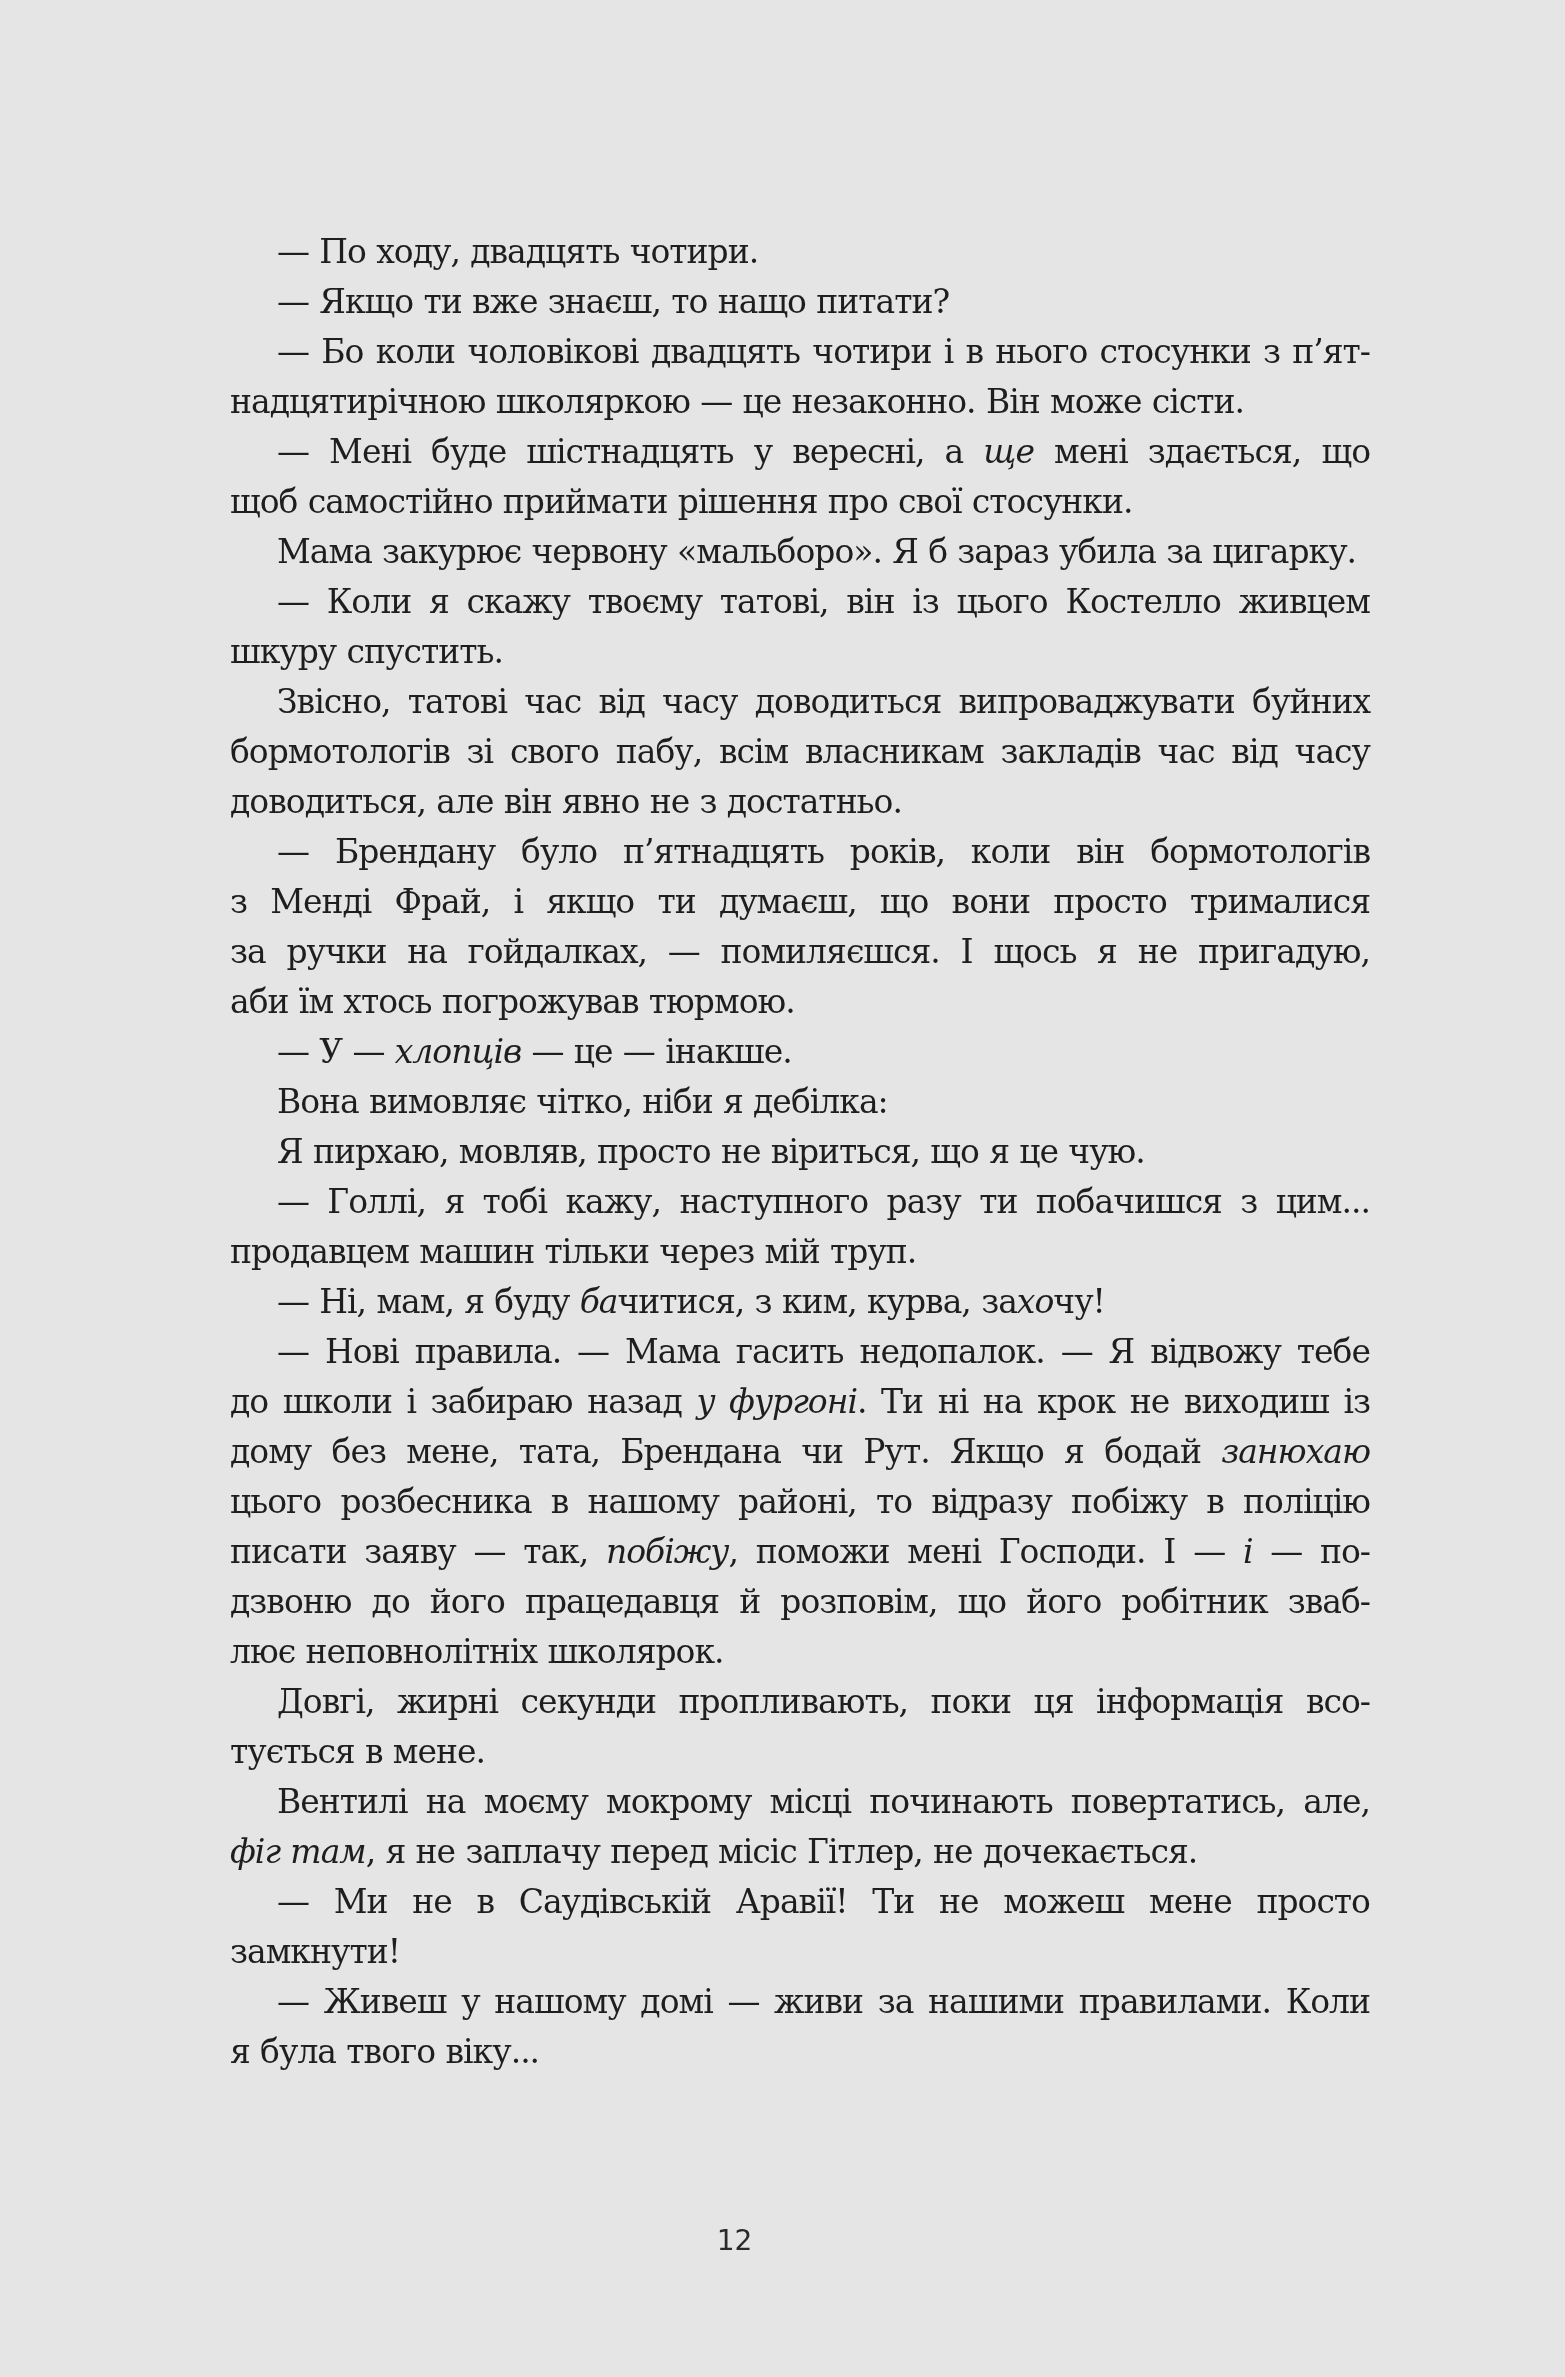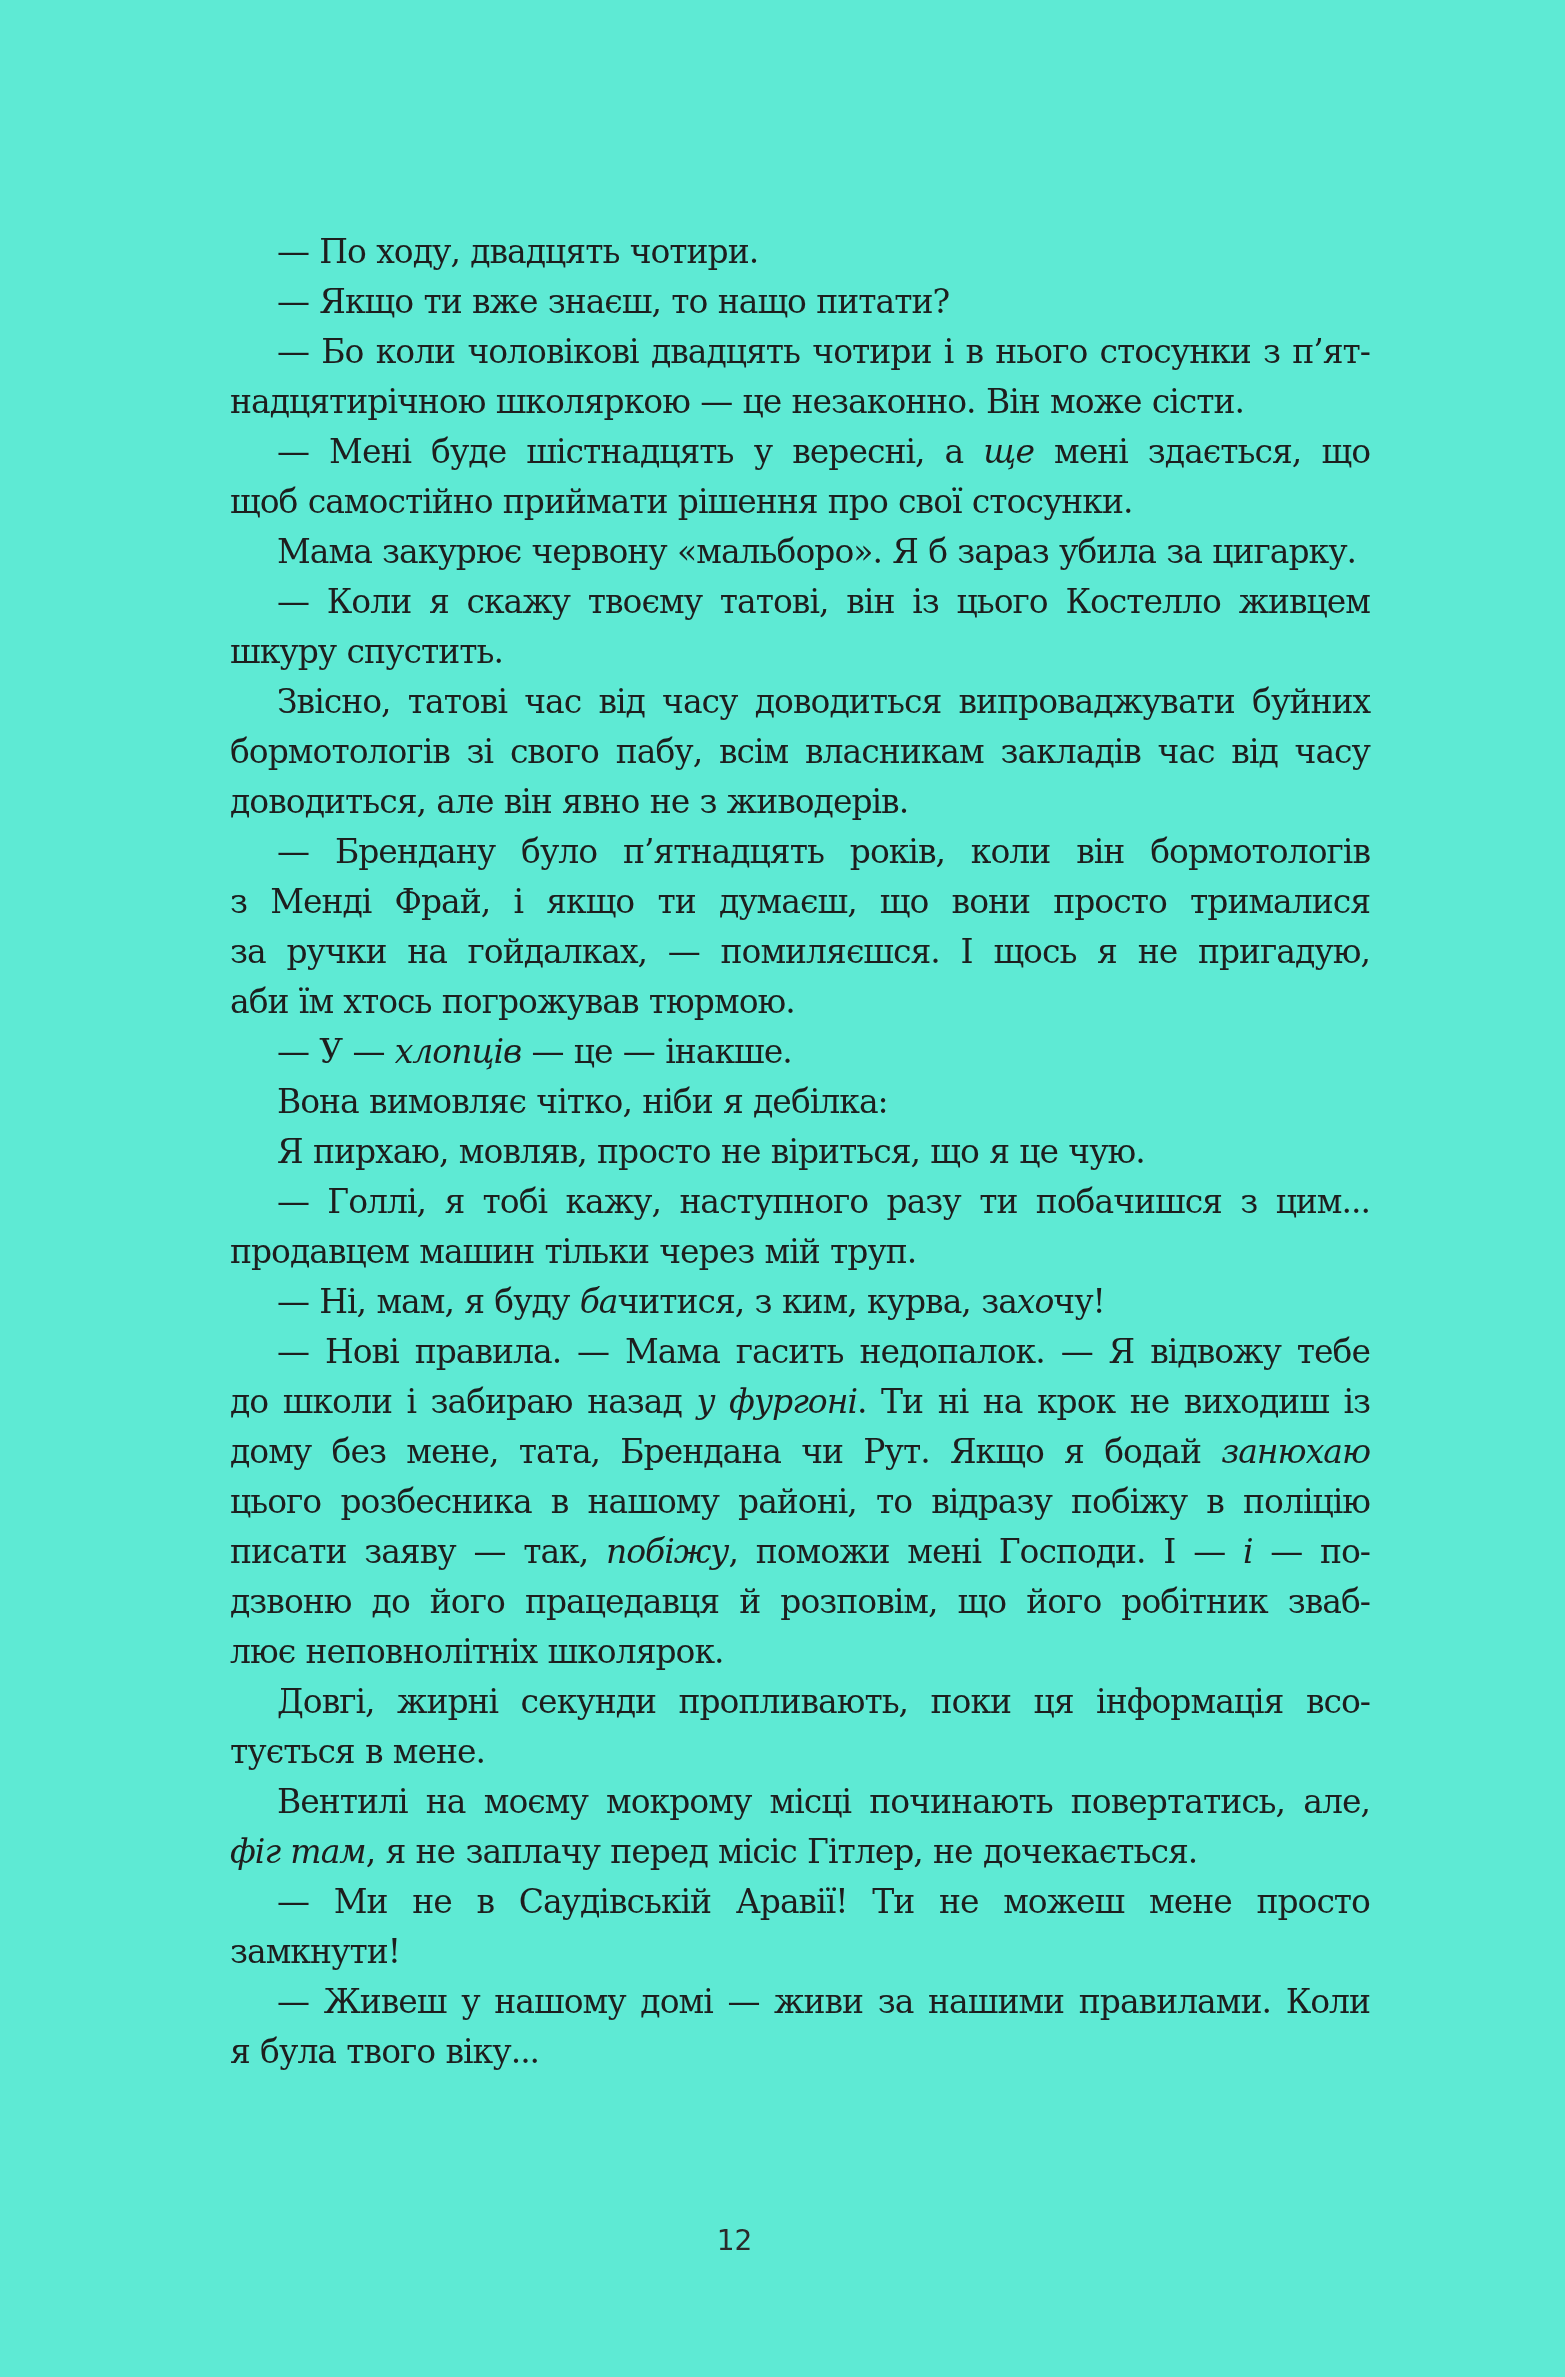--- a/index.html
+++ b/index.html
@@ -11,21 +11,21 @@
       width: 1565px;
       height: 2377px;
       position: relative;
       overflow: hidden;
     }
     .page {
       position: absolute;
       left: 0; top: 0;
       width: 1565px;
       height: 2377px;
-      background: #5eead4;
+      background: #e5e5e5;
     }
     .text-block {
       position: absolute;
       left: 230px;
       top: 227px;
       width: 1140px;
       font-family: "DejaVu Serif", "Liberation Serif", serif;
       font-size: 33px;
       line-height: 50px;
       color: #1e1e1e;
@@ -67,21 +67,21 @@
       <span class="line first last" style="white-space: nowrap;"><span class="seg" style="white-space: normal;">— Якщо ти вже знаєш, то нащо питати?</span></span>
       <span class="line first justify" style="white-space: normal;"><span class="seg" style="white-space: normal;">— Бо коли чоловікові двадцять чотири і в нього стосунки з п’ят-</span></span>
       <span class="line last" style="white-space: nowrap;"><span class="seg" style="white-space: normal;">надцятирічною школяркою — це незаконно. Він може сісти.</span></span>
       <span class="line first justify" style="white-space: normal;"><span class="seg" style="white-space: normal;">— Мені буде шістнадцять у вересні, а </span><span class="seg it" style="white-space: normal;">ще</span><span class="seg" style="white-space: normal;"> мені здається, що</span></span>
       <span class="line last" style="white-space: nowrap;"><span class="seg" style="white-space: normal;">щоб самостійно приймати рішення про свої стосунки.</span></span>
       <span class="line first last" style="white-space: nowrap;"><span class="seg" style="white-space: normal;">Мама закурює червону «мальборо». Я б зараз убила за цигарку.</span></span>
       <span class="line first justify" style="white-space: normal;"><span class="seg" style="white-space: normal;">— Коли я скажу твоєму татові, він із цього Костелло живцем</span></span>
       <span class="line last" style="white-space: nowrap;"><span class="seg" style="white-space: normal;">шкуру спустить.</span></span>
       <span class="line first justify" style="white-space: normal;"><span class="seg" style="white-space: normal;">Звісно, татові час від часу доводиться випроваджувати буйних</span></span>
       <span class="line justify" style="white-space: normal;"><span class="seg" style="white-space: normal;">бормотологів зі свого пабу, всім власникам закладів час від часу</span></span>
-      <span class="line last" style="white-space: nowrap;"><span class="seg" style="white-space: normal;">доводиться, але він явно не з живодерів.</span></span>
+      <span class="line last" style="white-space: nowrap;"><span class="seg" style="white-space: normal;">доводиться, але він явно не з достатньо.</span></span>
       <span class="line first justify" style="white-space: normal;"><span class="seg" style="white-space: normal;">— Брендану було п’ятнадцять років, коли він бормотологів</span></span>
       <span class="line justify" style="white-space: normal;"><span class="seg" style="white-space: normal;">з Менді Фрай, і якщо ти думаєш, що вони просто трималися</span></span>
       <span class="line justify" style="white-space: normal;"><span class="seg" style="white-space: normal;">за ручки на гойдалках, — помиляєшся. І щось я не пригадую,</span></span>
       <span class="line last" style="white-space: nowrap;"><span class="seg" style="white-space: normal;">аби їм хтось погрожував тюрмою.</span></span>
       <span class="line first last" style="white-space: nowrap;"><span class="seg" style="white-space: normal;">— У — </span><span class="seg it" style="white-space: normal;">хлопців</span><span class="seg" style="white-space: normal;"> — це — інакше.</span></span>
       <span class="line first last" style="white-space: nowrap;"><span class="seg" style="white-space: normal;">Вона вимовляє чітко, ніби я дебілка:</span></span>
       <span class="line first last" style="white-space: nowrap;"><span class="seg" style="white-space: normal;">Я пирхаю, мовляв, просто не віриться, що я це чую.</span></span>
       <span class="line first justify" style="white-space: normal;"><span class="seg" style="white-space: normal;">— Голлі, я тобі кажу, наступного разу ти побачишся з цим...</span></span>
       <span class="line last" style="white-space: nowrap;"><span class="seg" style="white-space: normal;">продавцем машин тільки через мій труп.</span></span>
       <span class="line first last" style="white-space: nowrap;"><span class="seg" style="white-space: normal;">— Ні, мам, я буду </span><span class="seg it" style="white-space: normal;">ба</span><span class="seg" style="white-space: normal;">читися, з ким, курва, за</span><span class="seg it" style="white-space: normal;">хо</span><span class="seg" style="white-space: normal;">чу!</span></span>

